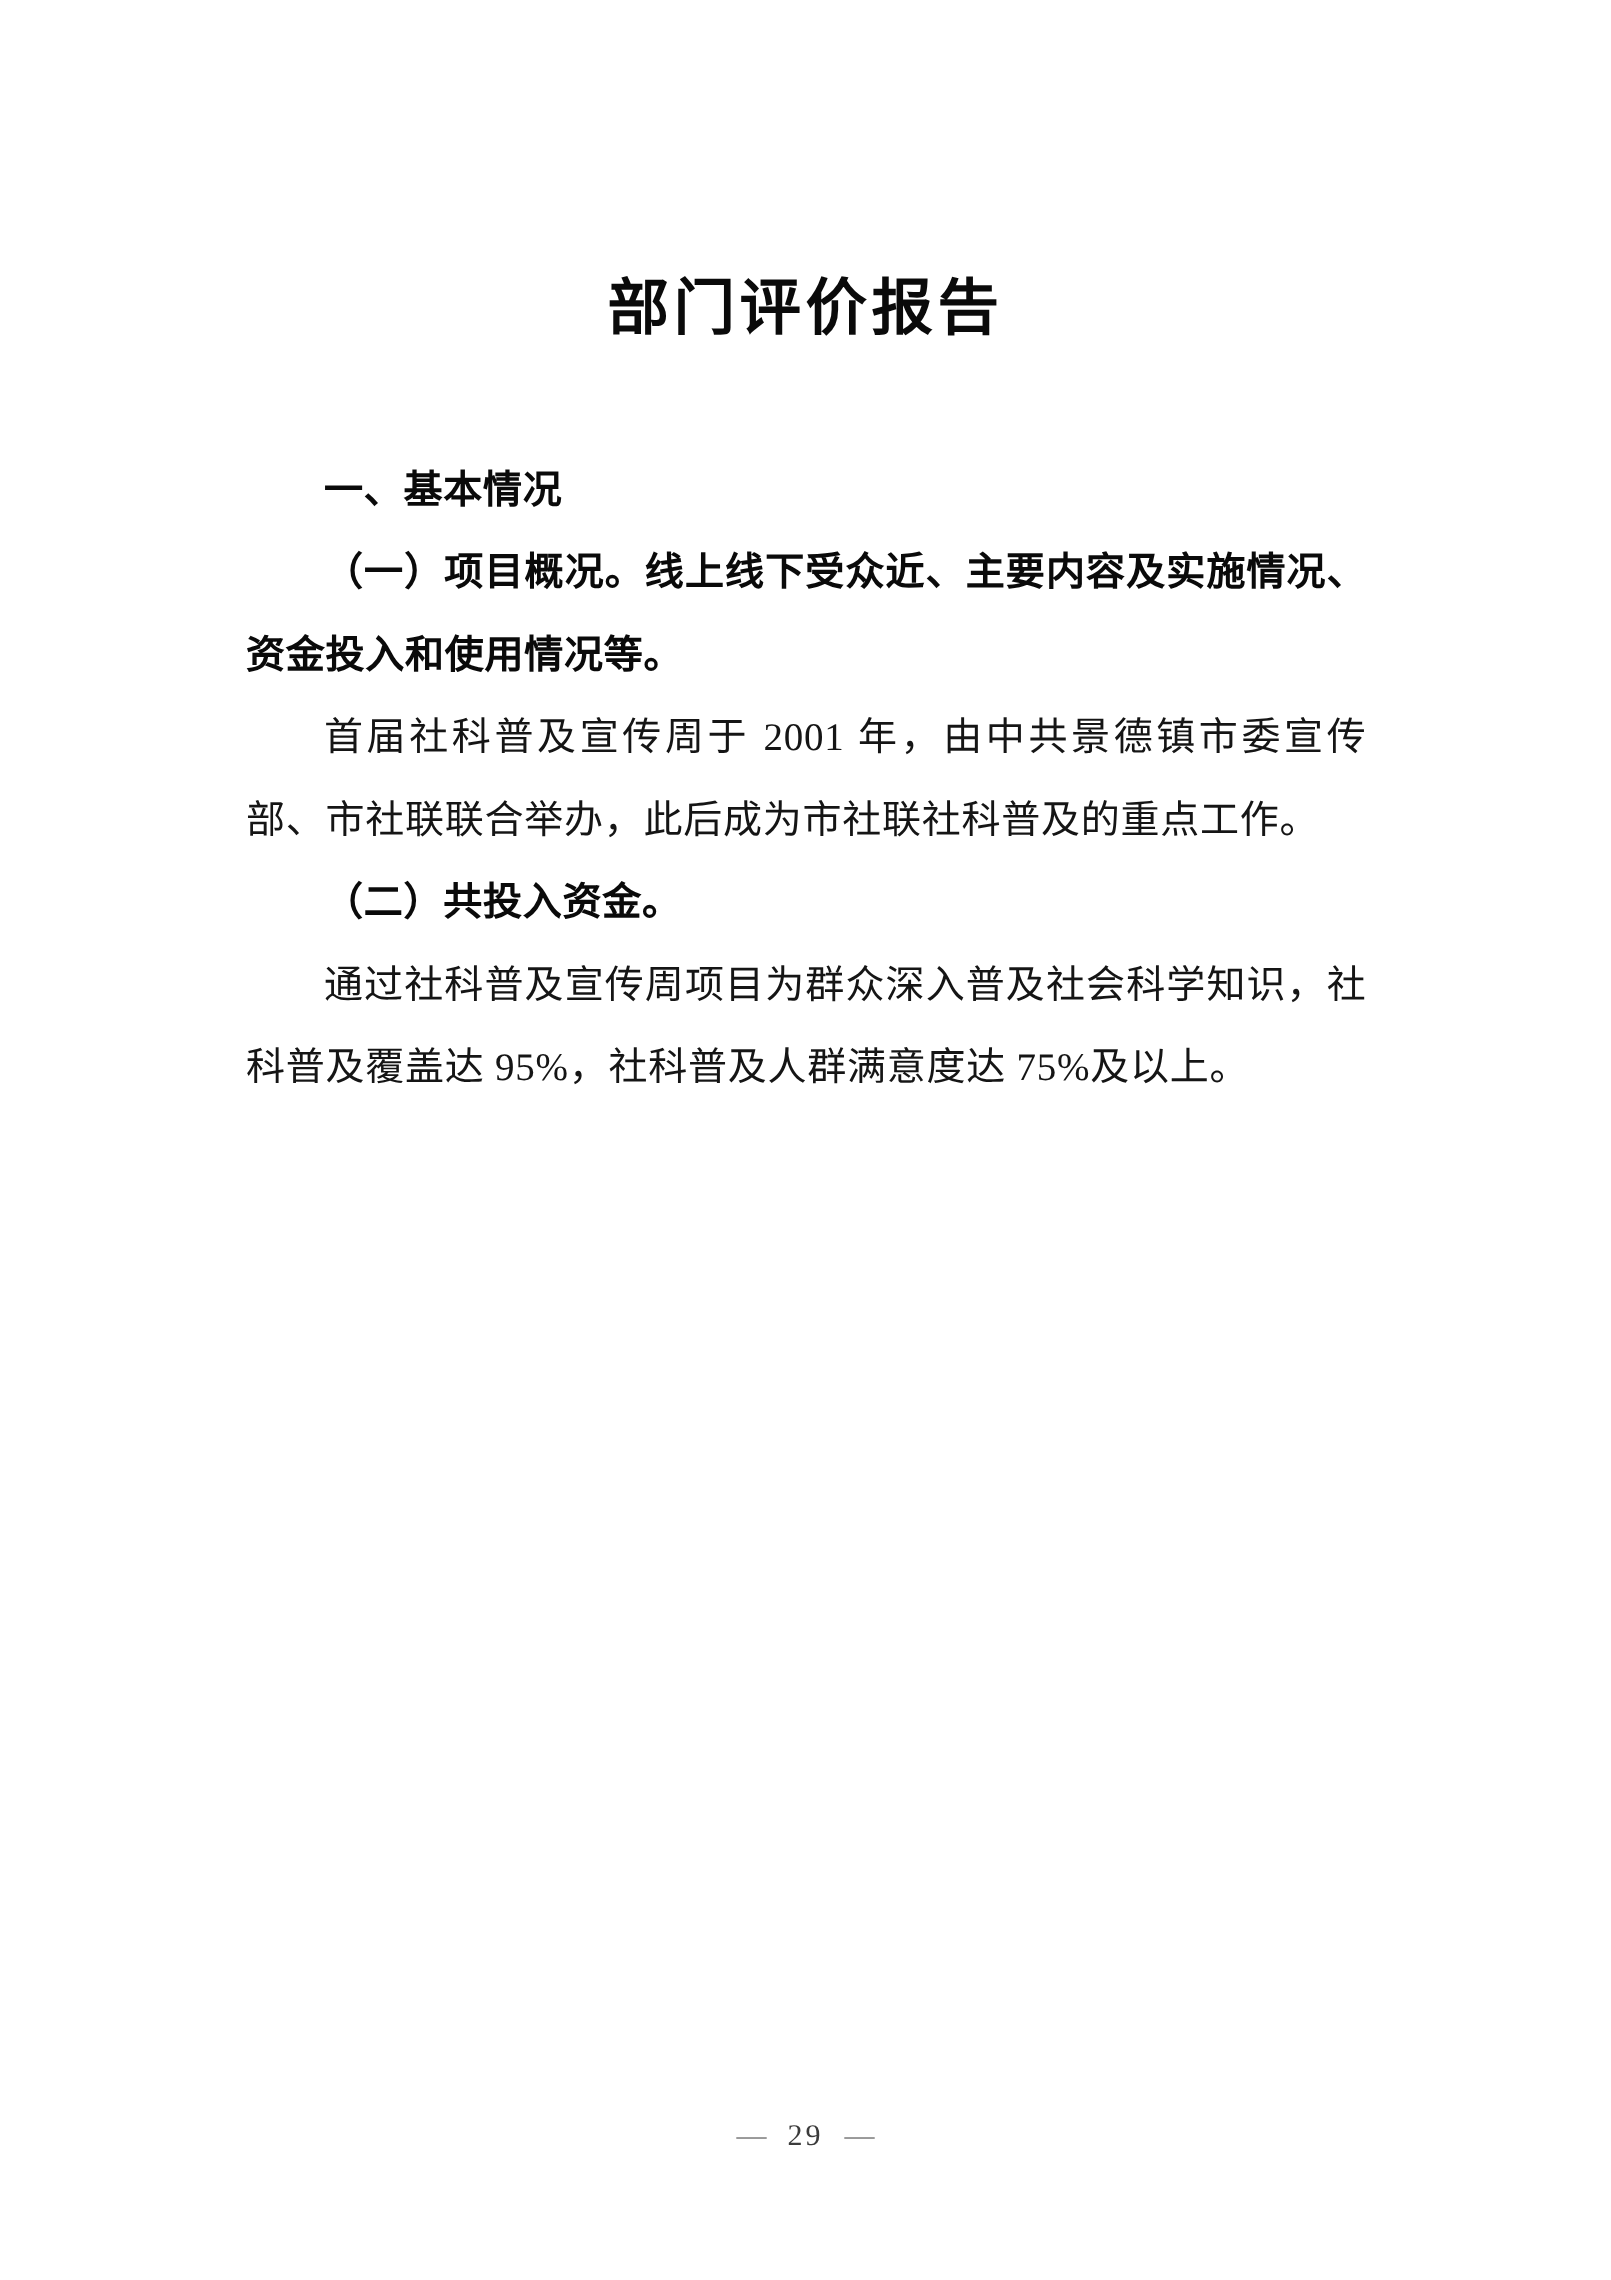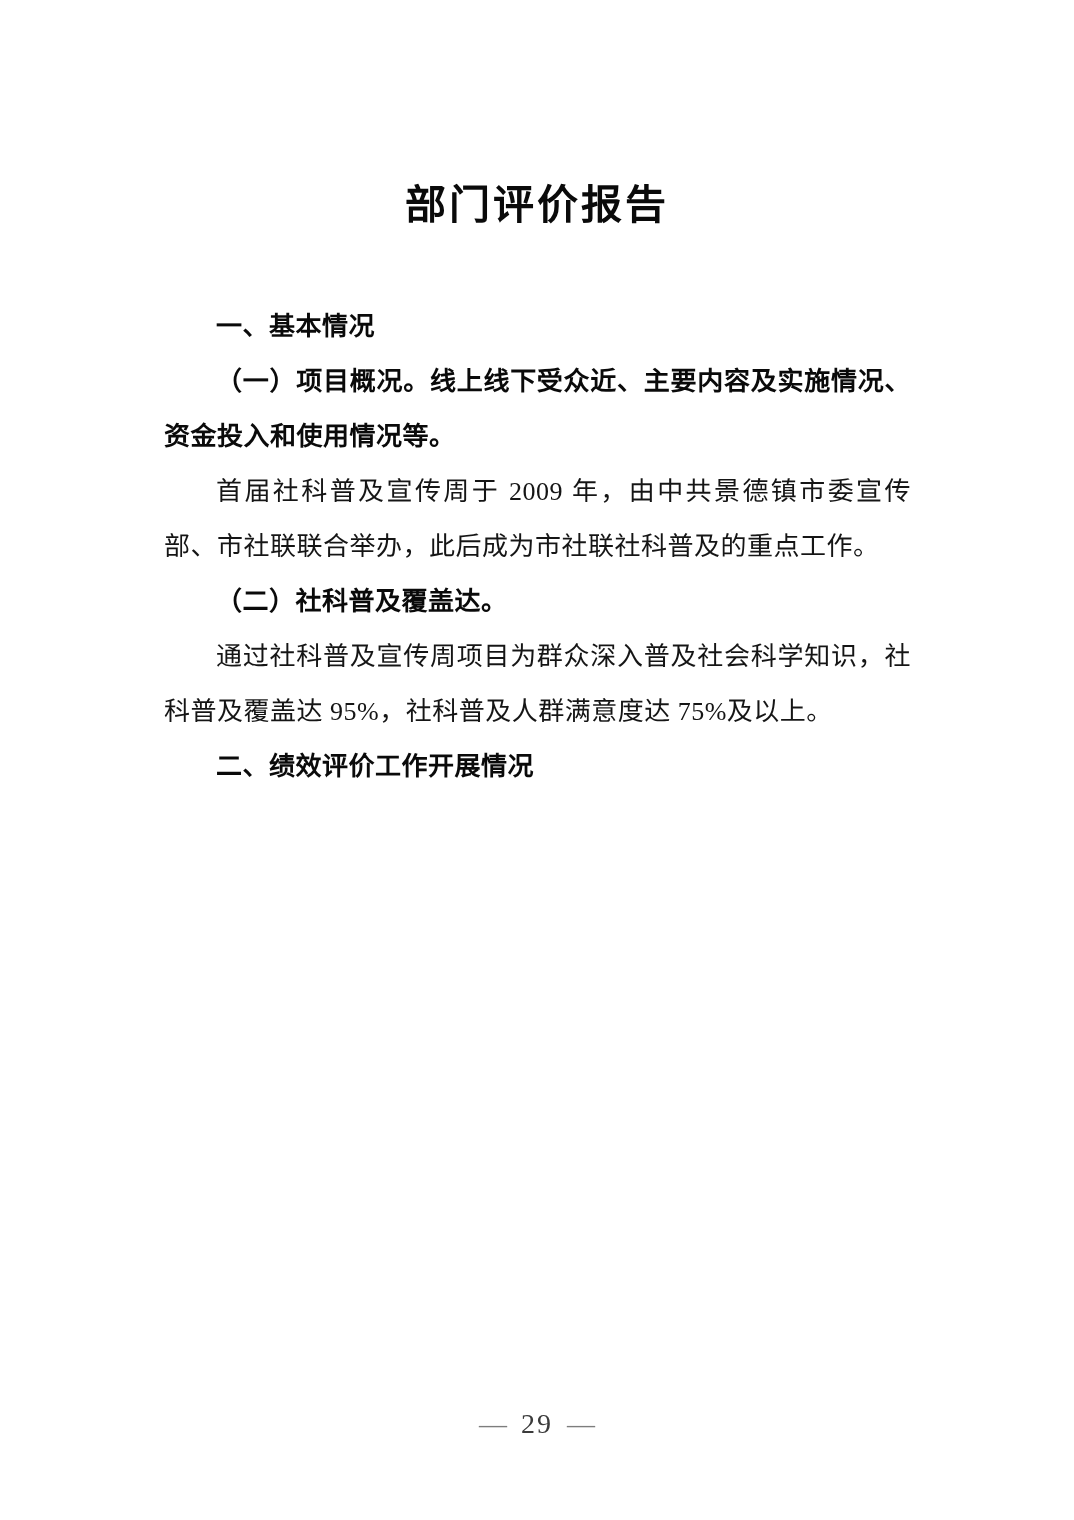--- a/index.html
+++ b/index.html
@@ -69,21 +69,21 @@
     font-weight: 400;
     color: #151515;
   }
   .footer {
     position: absolute;
     top: 1407px;
     left: 0;
     right: 0;
     text-align: center;
     font-family: "Liberation Serif", serif;
-    font-size: 28px;
+    font-size: 20px;
     line-height: 34px;
   }
   .footer .dash {
     color: #7d7d7d;
     margin: 0 14px;
   }
   .footer .num {
     color: #3b3b3b;
     letter-spacing: 2px;
   }
@@ -94,28 +94,27 @@
 <div class="page">
 
   <h1 class="doc-title">部门评价报告</h1>
 
   <div class="content">
 
     <h2 class="h-hei">一、基本情况</h2>
 
     <h3 class="h-kai">（一）项目概况。线上线下受众近、主要内容及实施情况、资金投入和使用情况等。</h3>
 
-    <p class="p-fang">首届社科普及宣传周于 2009 年，由中共景德镇市委宣传部、市社联联合举办，此后成为市社联社科普及的重点工作。</p>
+    <p class="p-fang">首届社科普及宣传周于 2001 年，由中共景德镇市委宣传部、市社联联合举办，此后成为市社联社科普及的重点工作。</p>
 
 
-    <h3 class="h-kai">（二）社科普及覆盖达。</h3>
+    <h3 class="h-kai">（二）共投入资金。</h3>
 
     <p class="p-fang">通过社科普及宣传周项目为群众深入普及社会科学知识，社科普及覆盖达 95%，社科普及人群满意度达 75%及以上。</p>
 
-    <h2 class="h-hei">二、绩效评价工作开展情况</h2>
 
 
   </div>
 
   <div class="footer">
     <span class="dash">—</span><span class="num">29</span><span class="dash">—</span>
   </div>
 
 </div>
 

